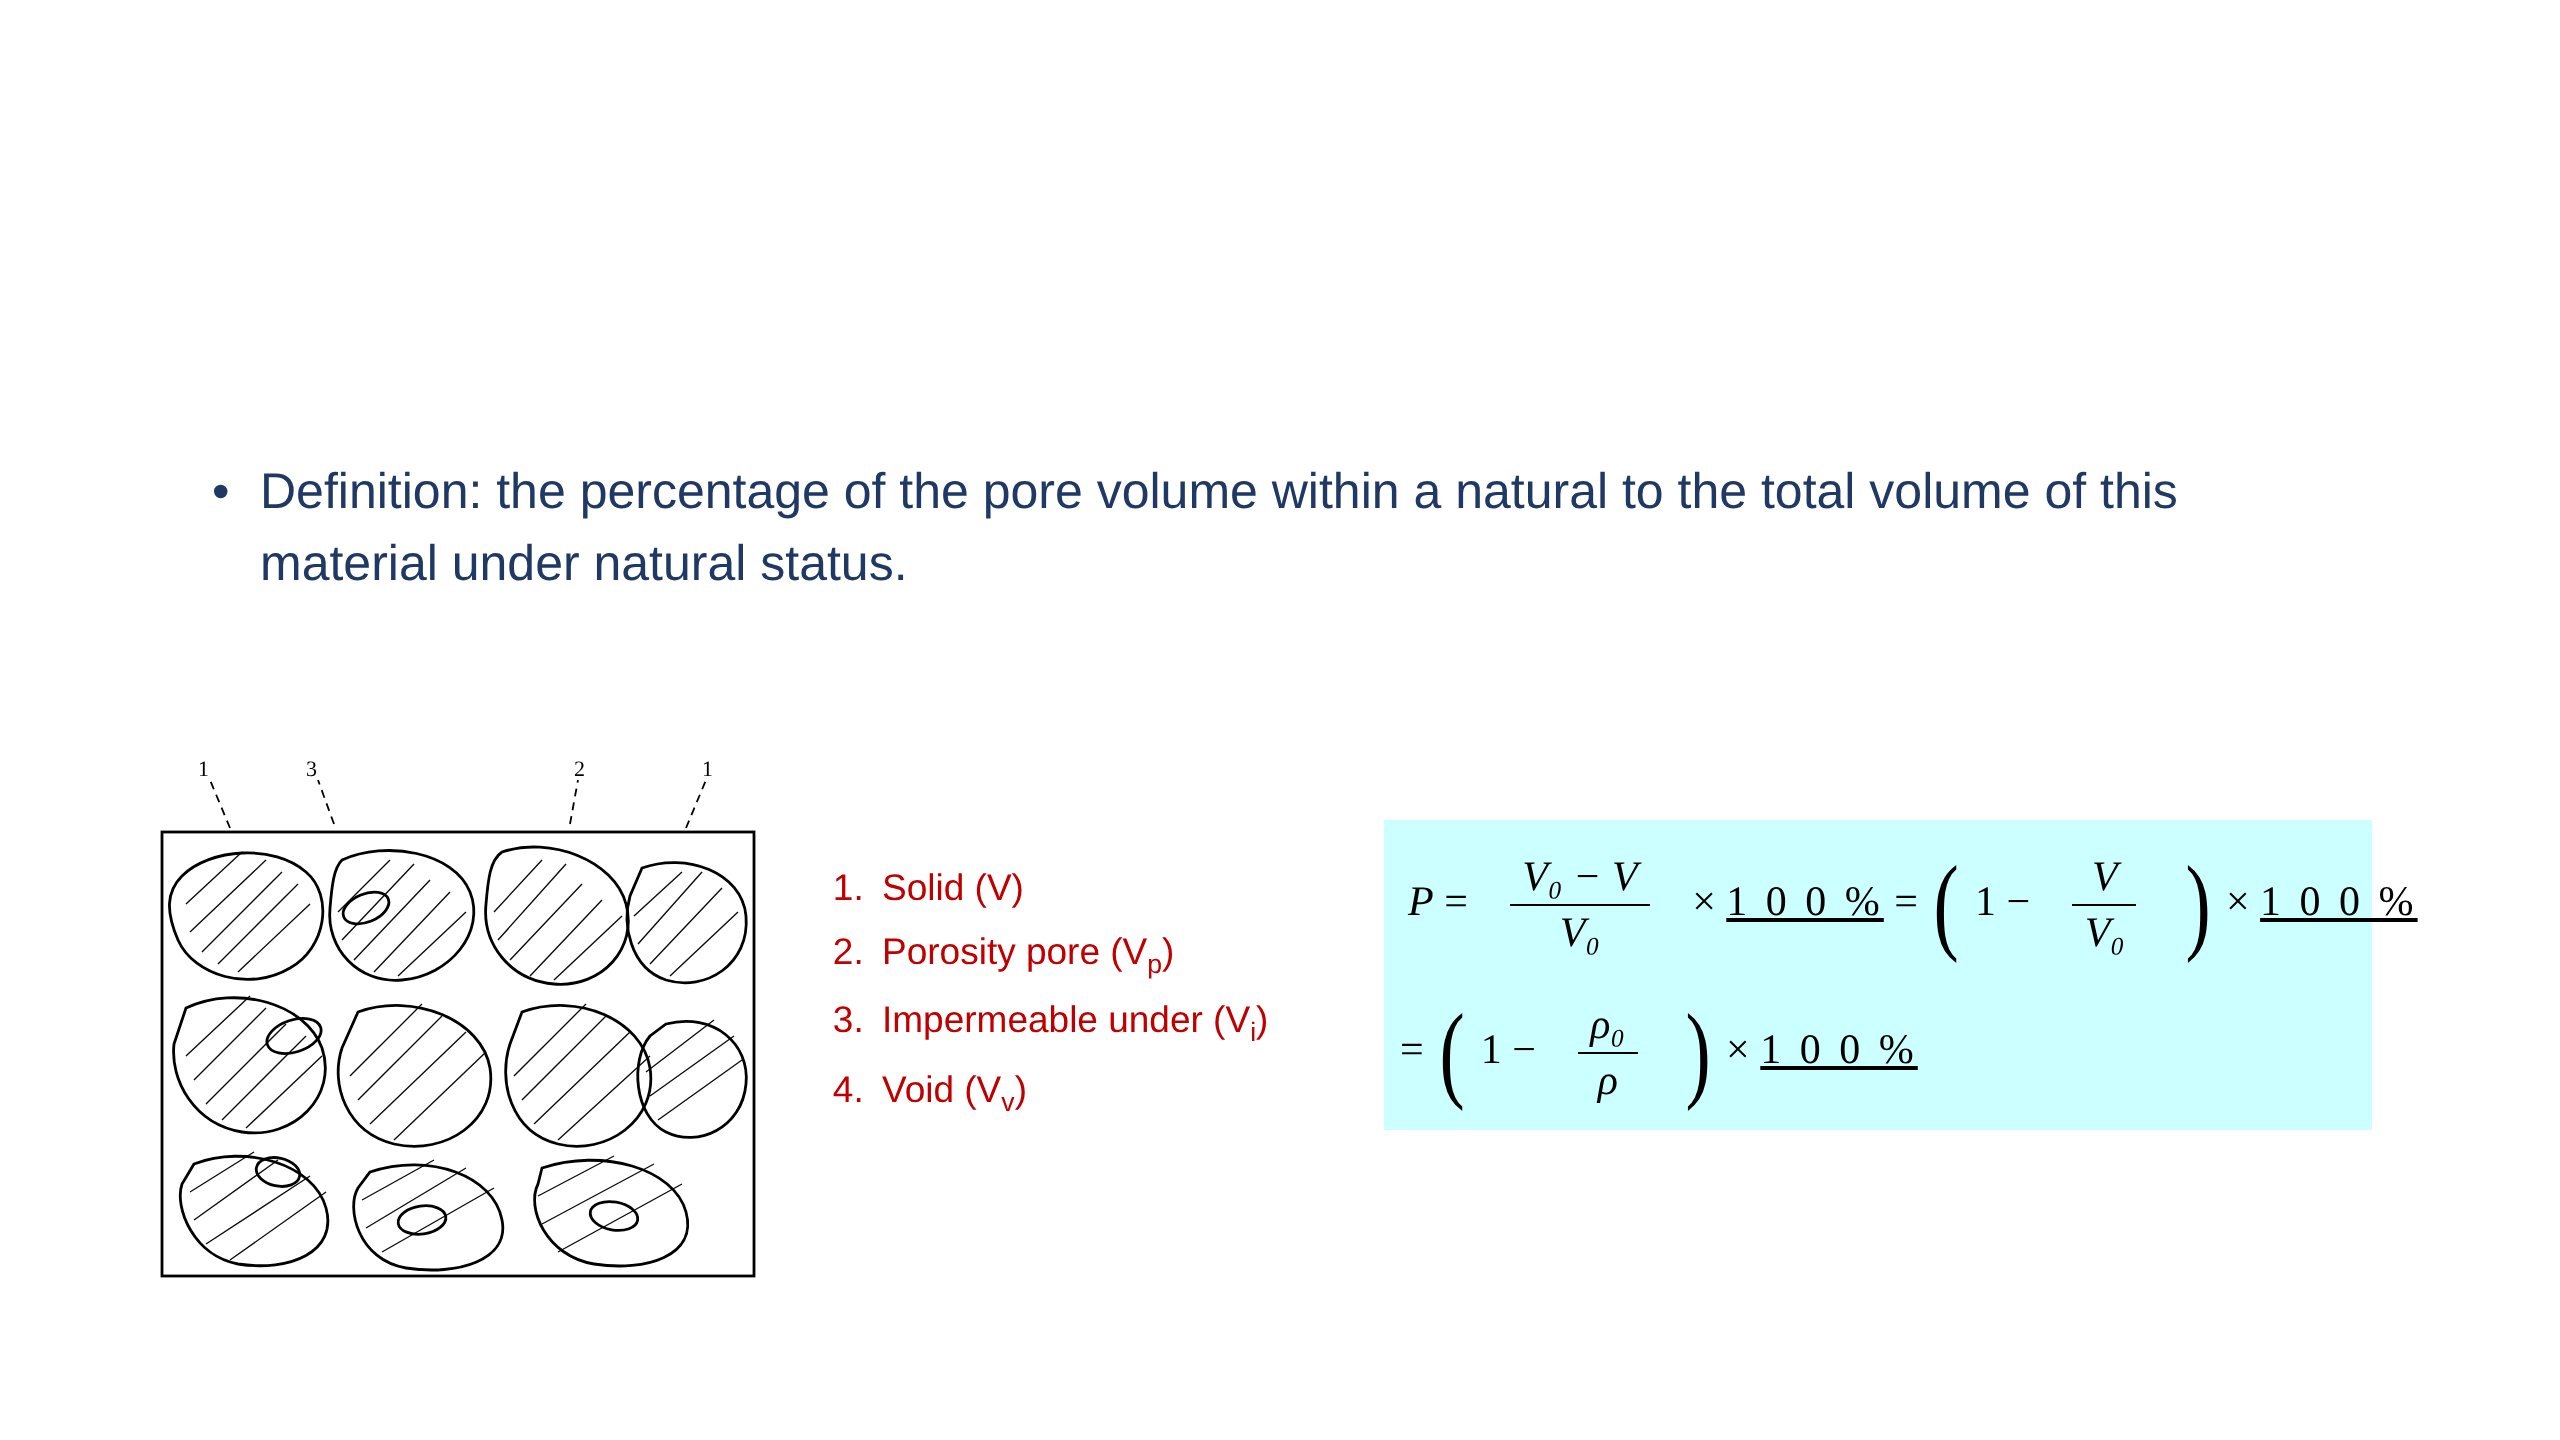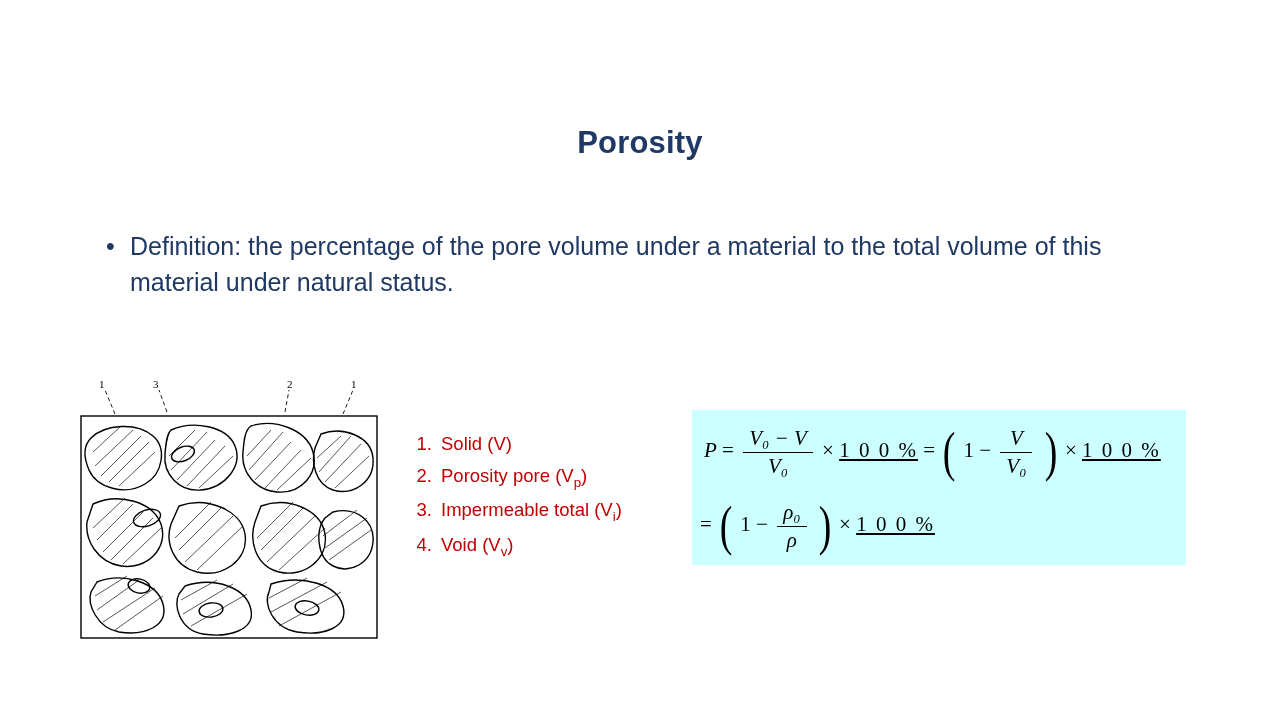--- a/index.html
+++ b/index.html
@@ -88,21 +88,21 @@
     background: #ccffff;
     font-family: "Liberation Serif", serif;
   }
   .math { color: #000; }
   .mi { font-style: italic; font-family: "Liberation Serif", serif; }
   .mn, .mo { font-style: normal; font-family: "Liberation Serif", serif; }
   .frac {
     display: inline-block;
     vertical-align: middle;
     text-align: center;
-    margin: 0 4px;
+    margin: 0 16px;
   }
   .frac .num { display: block; padding: 0 6px 1px 6px; }
   .frac .den { display: block; border-top: 1.2px solid #000; padding: 1px 6px 0 6px; text-align: center; }
   .paren {
     display: inline-block;
     font-size: 54px;
     font-family: "Liberation Serif", serif;
     vertical-align: middle;
     line-height: 0.85;
     transform: scaleX(0.7);
@@ -122,25 +122,24 @@
     font-size: 21px;
     white-space: nowrap;
   }
   .spaced { letter-spacing: 2px; text-decoration: underline; }
 </style>
 </head>
 <body>
 
 <div class="slide">
 
-  <div class="slide-title">Porosity</div>
 
   <div class="definition">
     <span class="bullet">•</span>
-    <span class="deftext">Definition: the percentage of the pore volume under a material to the total volume of this material under natural status.</span>
+    <span class="deftext">Definition: the percentage of the pore volume within a natural to the total volume of this material under natural status.</span>
   </div>
 
   <div class="figure">
     <svg width="310" height="270" viewBox="0 0 310 270" xmlns="http://www.w3.org/2000/svg">
       <g stroke="#000" fill="none" stroke-width="1.4">
 
         <rect x="6" y="38" width="296" height="222"></rect>
 
         <path d="M40 36 L30 12" stroke-width="0.9" stroke-dasharray="4 3"></path>
         <path d="M92 34 L84 12" stroke-width="0.9" stroke-dasharray="4 3"></path>
@@ -185,21 +184,21 @@
         <text x="212" y="10">2</text>
         <text x="276" y="10">1</text>
       </g>
     </svg>
   </div>
 
   <div class="legend">
     <ol>
       <li><span>Solid (V)</span></li>
       <li><span>Porosity pore  (V</span><sub>p</sub><span>)</span></li>
-      <li><span>Impermeable total (V</span><sub>i</sub><span>)</span></li>
+      <li><span>Impermeable under (V</span><sub>i</sub><span>)</span></li>
       <li><span>Void (V</span><sub>v</sub><span>)</span></li>
     </ol>
   </div>
 
   <div class="formula-box">
 
     <div class="row1 math">
       <span class="mi">P</span>
       <span class="mo">=</span>
       <span class="frac">

